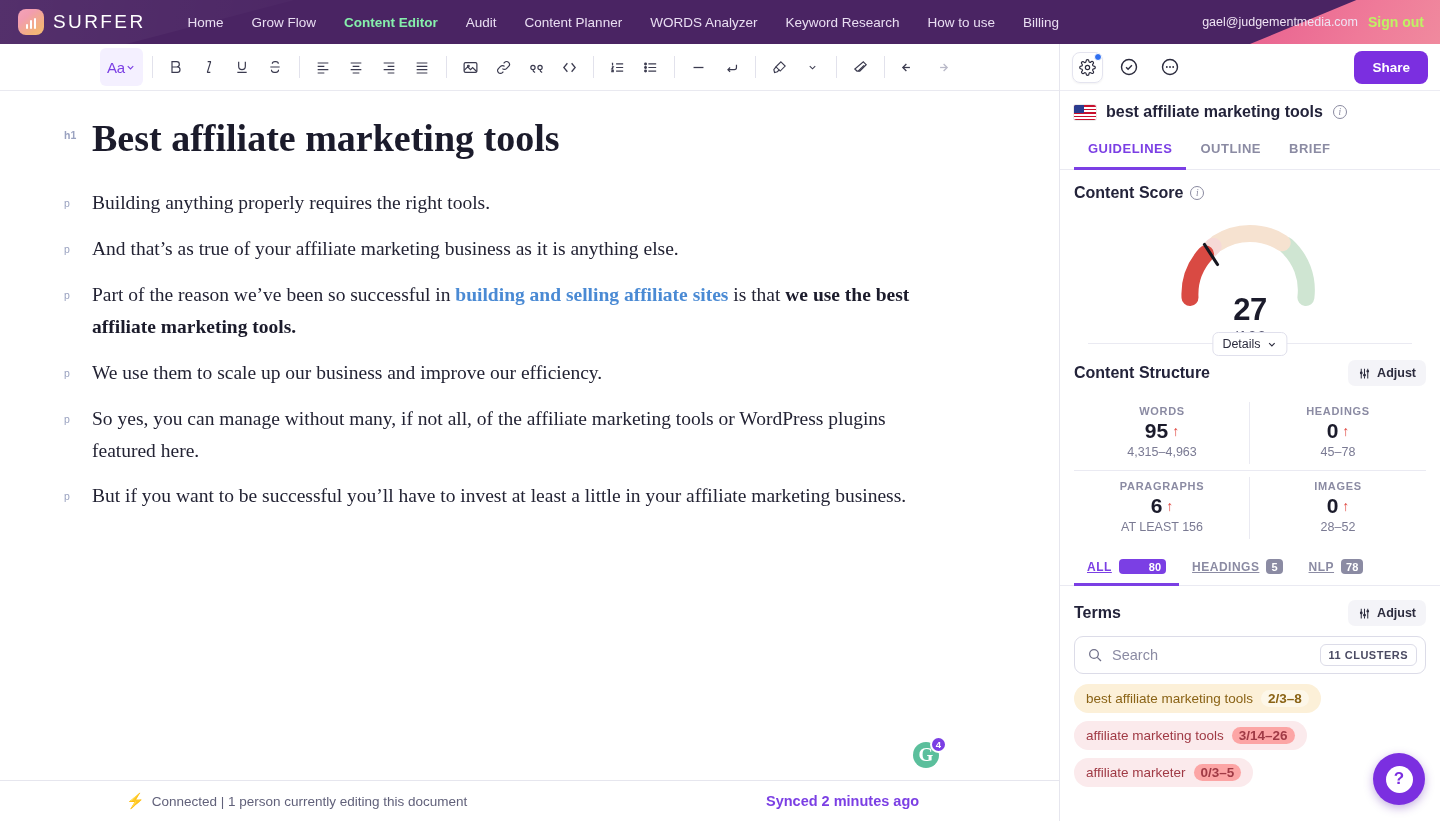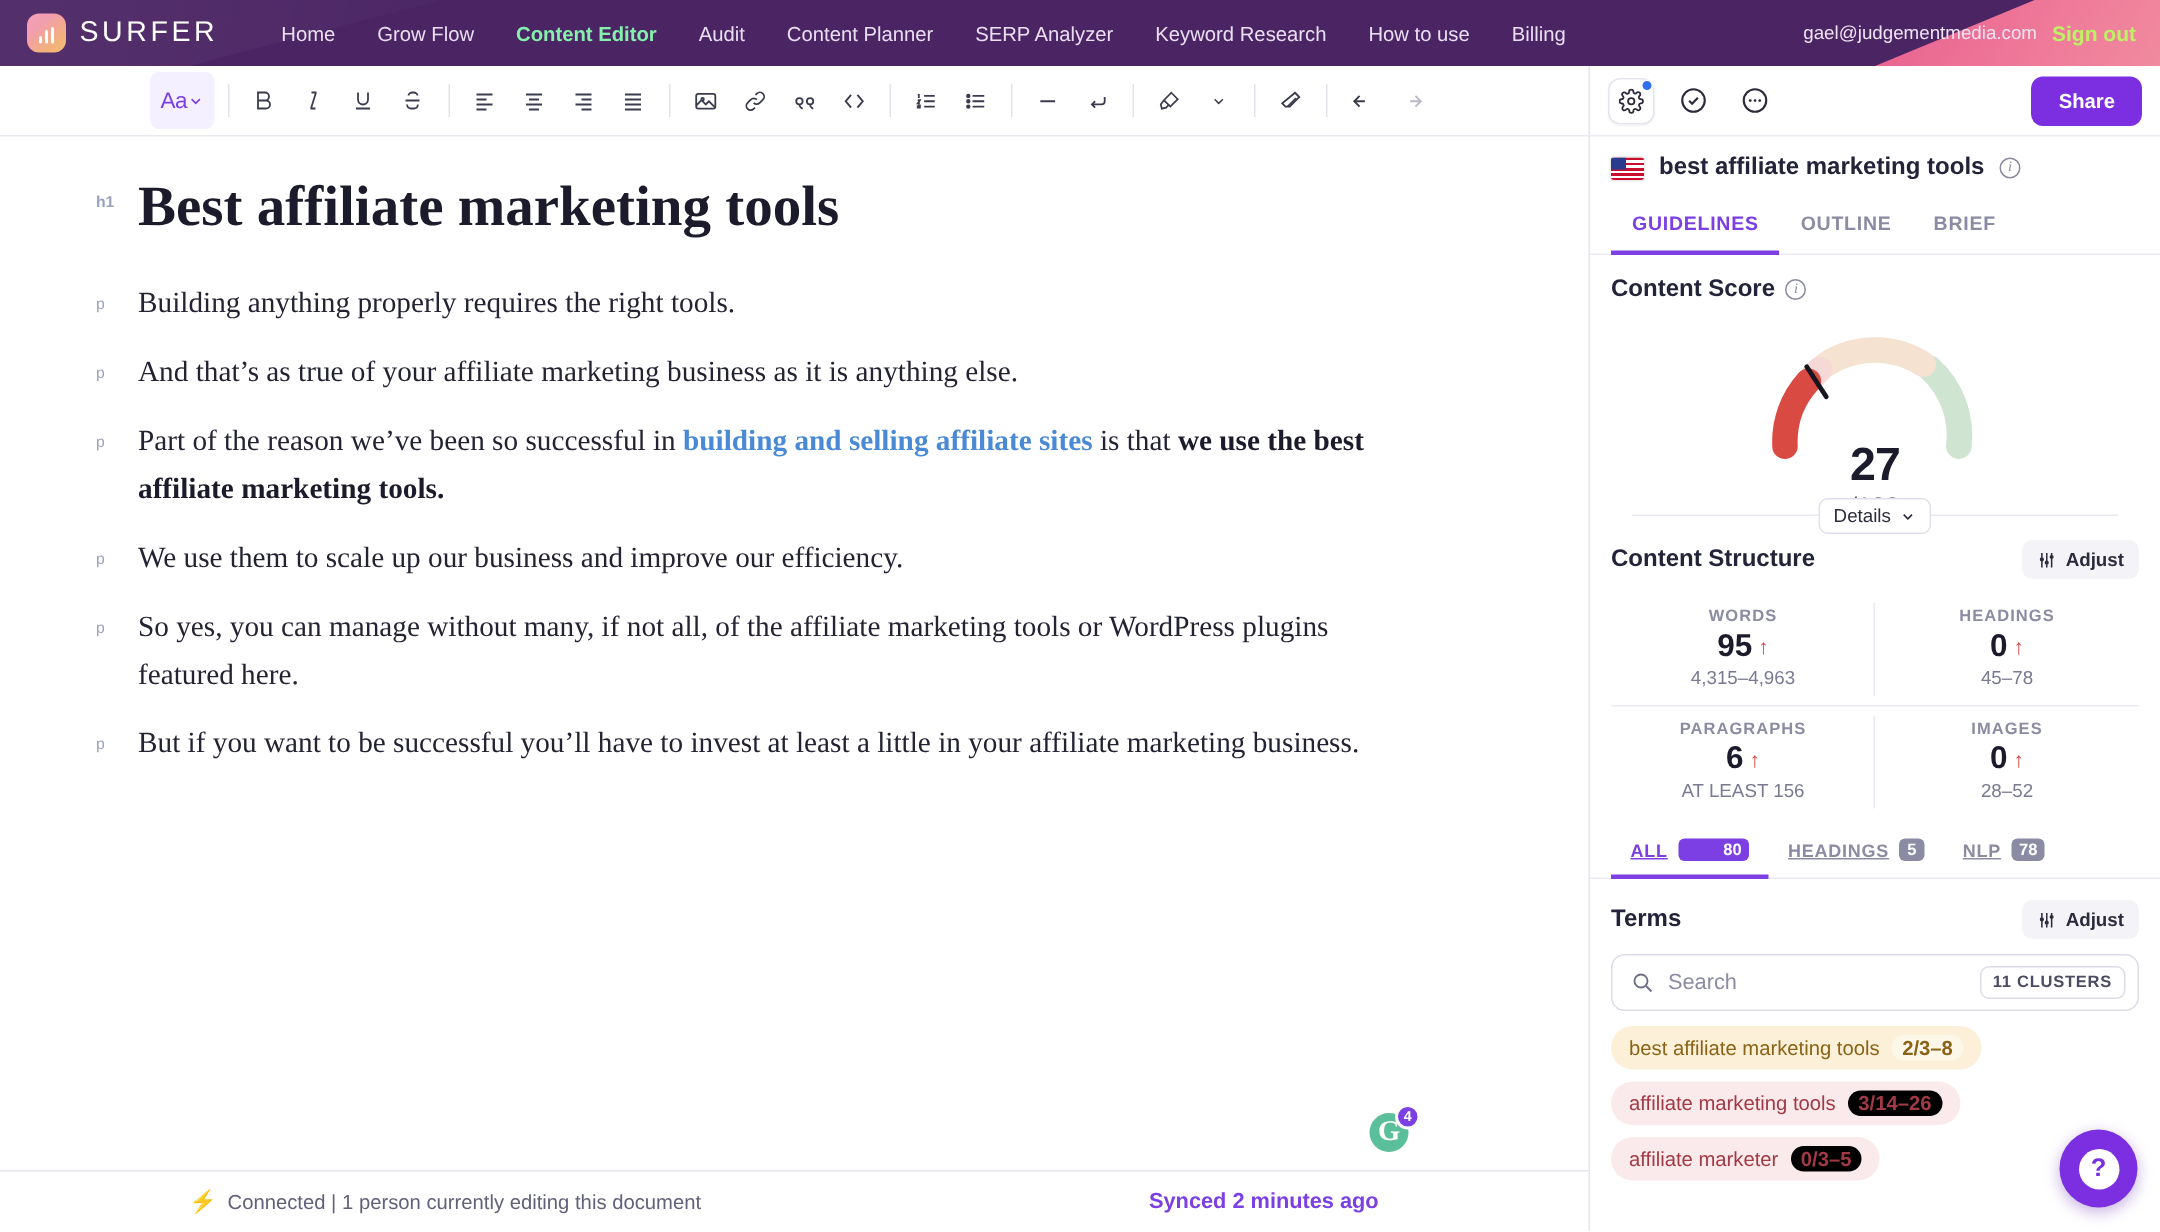--- a/index.html
+++ b/index.html
@@ -227,21 +227,21 @@
   .chips { padding: 10px 14px 0 14px; display:flex; flex-direction:column; gap: 8px; }
   .chip {
     display:inline-flex; align-items:center; gap:8px; border-radius: 20px;
     padding: 6px 12px; font-size: 13.5px; width: fit-content;
   }
   .chip .cname { font-weight: 500; }
   .chip .cfrac { font-weight: bold; background: rgba(255,255,255,0.75); border-radius: 12px; padding: 1px 7px; }
   .chip.amber { background: #fcf0d8; color: #8a6316; }
   .chip.amber .cfrac { background:#fdf7e9; }
   .chip.rose { background: #fbeaec; color: #a03a45; }
-  .chip.rose .cfrac { background:#000000;text-align:center; }
+  .chip.rose .cfrac { background:#fca5a5;text-align:center; }
 
   .help-fab {
     position: absolute; right: 15px; bottom: 16px; width: 52px; height: 52px; border-radius: 50%;
     background: #7b2fe0; display:flex; align-items:center; justify-content:center; cursor:pointer;
     box-shadow: 0 3px 10px rgba(90,30,170,0.35);
   }
   .help-fab .qc {
     width: 27px; height:27px; border-radius:50%; background:#fff; color:#7b2fe0;
     display:flex; align-items:center; justify-content:center; font-size:17px; font-weight:bold;
   }
@@ -265,21 +265,21 @@
       </div>
       <div class="logo-text">SURFER</div>
     </div>
 
     <div class="nav-links">
       <a href="#">Home</a>
       <a href="#">Grow Flow</a>
       <a href="#" class="active">Content Editor</a>
       <a href="#">Audit</a>
       <a href="#">Content Planner</a>
-      <a href="#">SERP Analyzer</a>
+      <a href="#">WORDS Analyzer</a>
       <a href="#">Keyword Research</a>
       <a href="#">How to use</a>
       <a href="#">Billing</a>
     </div>
 
     <div class="nav-right">
       <span class="email">gael@judgementmedia.com</span>
       <span class="signout">Sign out</span>
     </div>
   </div>

